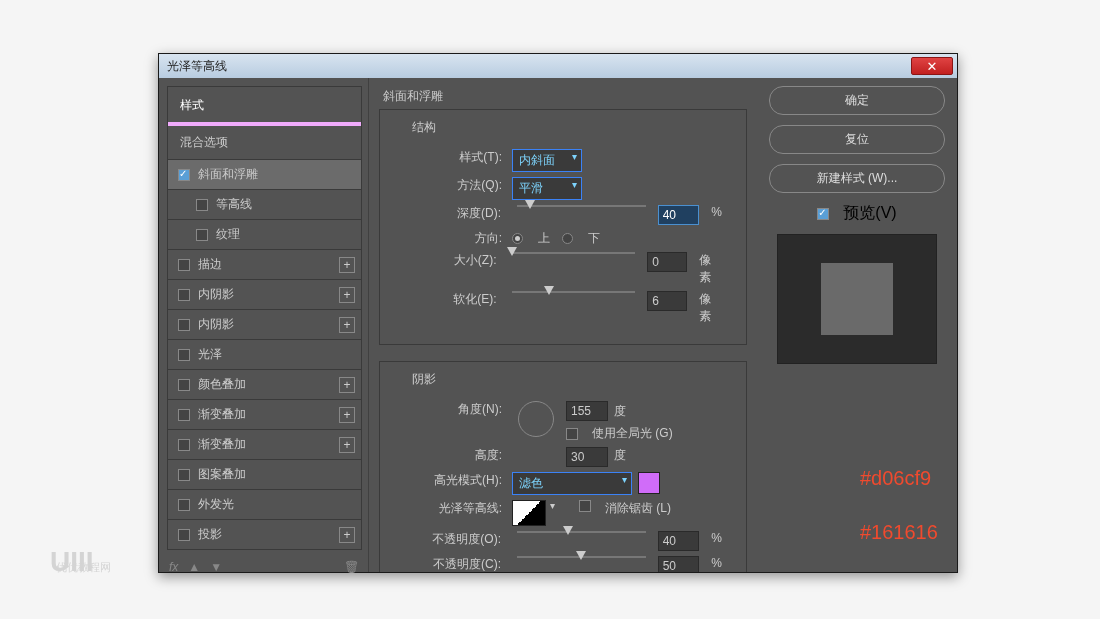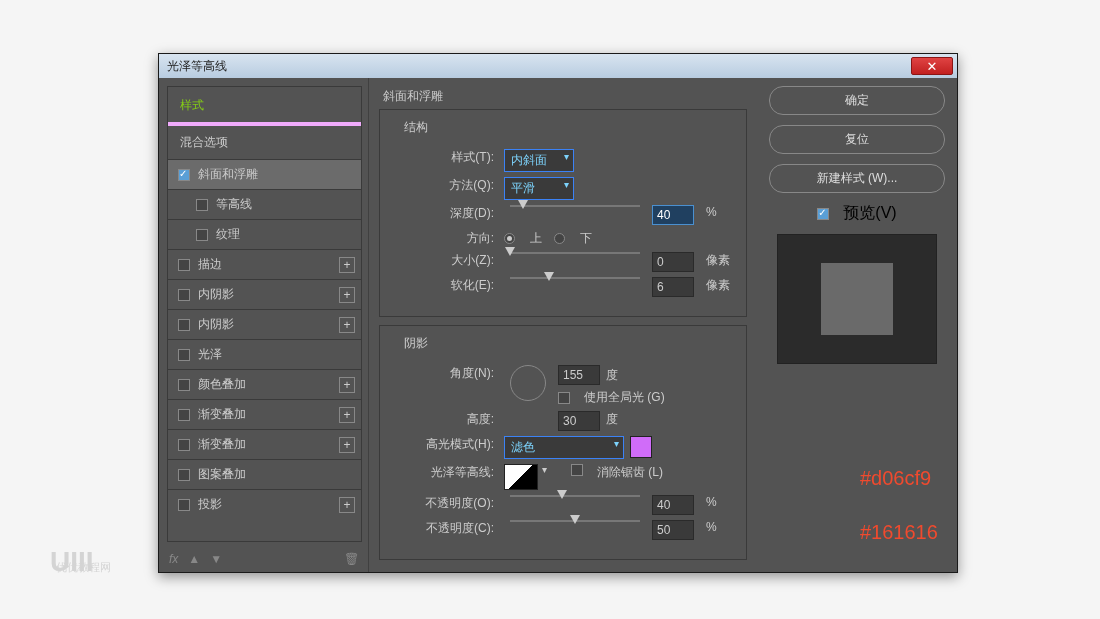--- a/index.html
+++ b/index.html
@@ -16,21 +16,21 @@
       padding: 0 4px 0 8px; color: #222; font-size: 12px;
     }
     .close-btn {
       width: 42px; height: 18px; background: linear-gradient(#e04343, #c12020);
       border: 1px solid #8a1515; border-radius: 2px; color: #fff;
       display: flex; align-items: center; justify-content: center; font-size: 13px; cursor: pointer;
     }
     .body { display: flex; height: calc(100% - 24px); }
     .sidebar { width: 210px; background: #535353; border-right: 1px solid #404040; display: flex; flex-direction: column; }
     .sidebar-inner { flex: 1; border: 1px solid #3a3a3a; margin: 8px 6px 4px 8px; }
-    .style-header { color: #84cc16; font-size: 12px; padding: 10px 12px 8px; }
+    .style-header { color: #ffffff; font-size: 12px; padding: 10px 12px 8px; }
     .blend-opts { color: #ccc; font-size: 12px; padding: 8px 12px; border-top: 4px solid #f0abfc; }
     .style-item {
       display: flex; align-items: center; padding: 6px 10px;
       font-size: 12px; color: #ccc; border-top: 1px solid #3a3a3a; position: relative;
     }
     .style-item.selected { background: #6b6b6b; }
     .style-item.indent { padding-left: 28px; }
     .chk { width: 12px; height: 12px; border: 1px solid #888; background: #444; margin-right: 8px; flex-shrink: 0; }
     .chk.checked { background: #5a9fd6; position: relative; }
     .chk.checked::after { content: "✓"; color: #fff; font-size: 10px; position: absolute; top: -2px; left: 0; }
@@ -41,21 +41,21 @@
     }
     .sidebar-footer {
       display: flex; align-items: center; padding: 6px 10px; gap: 10px;
       color: #888; font-size: 12px; font-style: italic;
     }
     .sidebar-footer .spacer { flex: 1; }
     .trash { width: 14px; height: 14px; cursor: pointer; font-style: normal; }
     .main { flex: 1; padding: 8px 10px; color: #ccc; font-size: 12px; overflow: auto; }
     .section-title { margin: 2px 0 4px 4px; }
     .fieldset {
-      border: 1px solid #3a3a3a; padding: 10px 16px 14px; margin-bottom: 8px;
+      border: 1px solid #3a3a3a; padding: 10px 24px 14px; margin-bottom: 16px;
     }
     .fieldset-title { margin: -18px 0 8px 4px; background: #535353; display: inline-block; padding: 0 4px; }
     .row { display: flex; align-items: flex-start; margin: 5px 0; gap: 6px; }
     .row-label { width: 98px; text-align: right; margin-right: 4px; }
     .select {
       background: #3a3a3a; border: 1px solid #3b82f6; color: #7dd3fc;
       padding: 2px 18px 2px 6px; font-size: 12px; position: relative; min-width: 70px;
     }
     .select::after { content: "▾"; position: absolute; right: 4px; top: 1px; font-size: 10px; }
     .select.wide { min-width: 120px; }
@@ -163,20 +163,24 @@
               <span class="chk"></span>
               <span>渐变叠加</span>
               <span class="plus-btn">+</span>
             </div>
             <div class="style-item">
               <span class="chk"></span>
               <span>图案叠加</span>
             </div>
             <div class="style-item">
               <span class="chk"></span>
+              <span>外发光</span>
+            </div>
+            <div class="style-item">
+              <span class="chk"></span>
               <span>投影</span>
               <span class="plus-btn">+</span>
             </div>
           </div>
       </div>
       <div class="sidebar-footer">
         <span>fx</span>
         <span>▲</span>
         <span>▼</span>
         <span class="spacer"></span>

